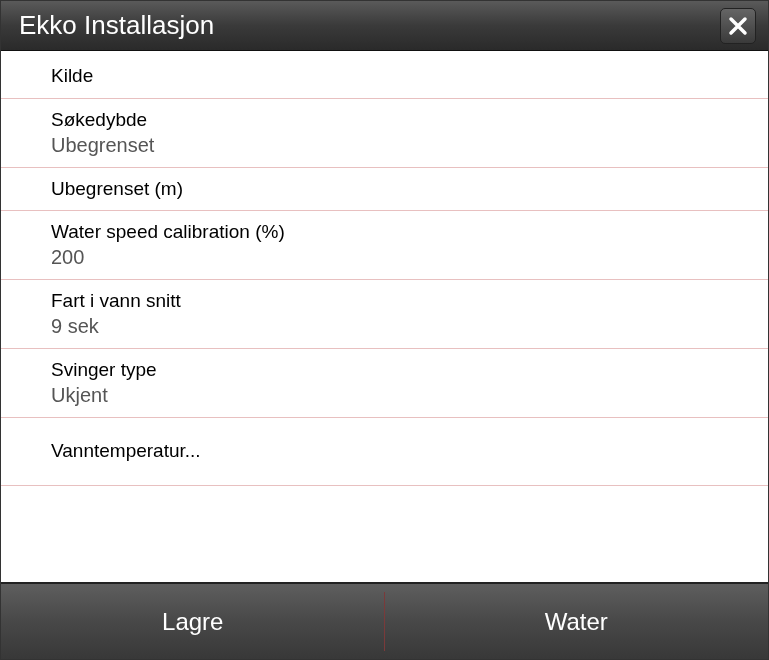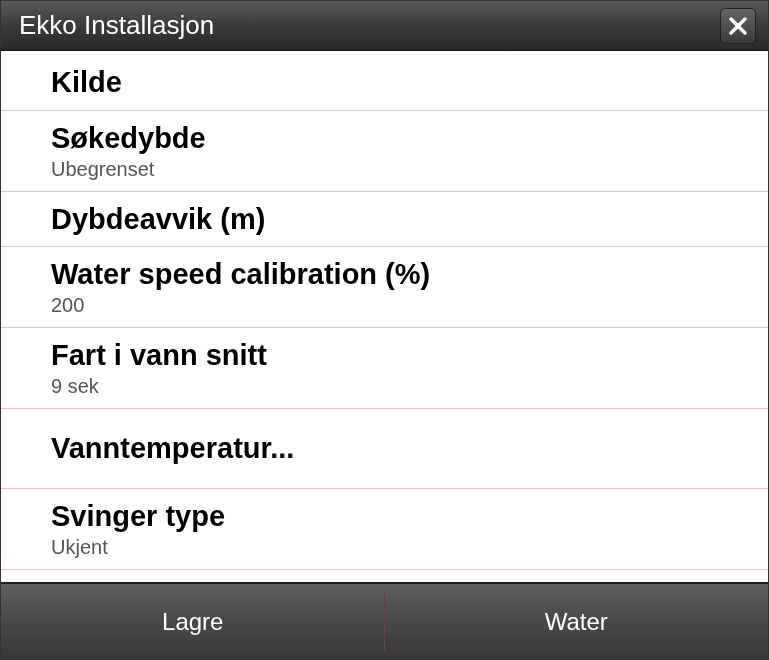--- a/index.html
+++ b/index.html
@@ -53,22 +53,22 @@
     .list-item {
       padding: 10px 20px 10px 50px;
       border-bottom: 1px solid #e8c0c0;
       cursor: pointer;
     }
     .list-item:first-child {
       padding-top: 14px;
     }
     .item-label {
       color: #000;
-      font-size: 29px;
-      font-weight: 700;
+      font-size: 19px;
+      font-weight: 400;
       line-height: 1.2;
     }
     .item-value {
       color: #555;
       font-size: 20px;
       margin-top: 2px;
     }
     .list-item.single {
       padding-top: 22px;
       padding-bottom: 22px;
@@ -116,40 +116,40 @@
   <div class="list-item">
     <div class="item-label">Kilde</div>
   </div>
 
   <div class="list-item">
     <div class="item-label">Søkedybde</div>
     <div class="item-value">Ubegrenset</div>
   </div>
 
   <div class="list-item">
-    <div class="item-label">Dybdeavvik (m)</div>
+    <div class="item-label">Ubegrenset (m)</div>
   </div>
 
   <div class="list-item">
     <div class="item-label">Water speed calibration (%)</div>
     <div class="item-value">200</div>
   </div>
 
   <div class="list-item">
     <div class="item-label">Fart i vann snitt</div>
     <div class="item-value">9 sek</div>
   </div>
 
-  <div class="list-item single">
-    <div class="item-label">Vanntemperatur...</div>
-  </div>
-
   <div class="list-item">
     <div class="item-label">Svinger type</div>
     <div class="item-value">Ukjent</div>
+  </div>
+
+  <div class="list-item single">
+    <div class="item-label">Vanntemperatur...</div>
   </div>
 
 </div>
 
 <div class="footer">
   <div class="footer-btn">Lagre</div>
   <div class="footer-btn">Water</div>
 </div>
 
 </body></html>

